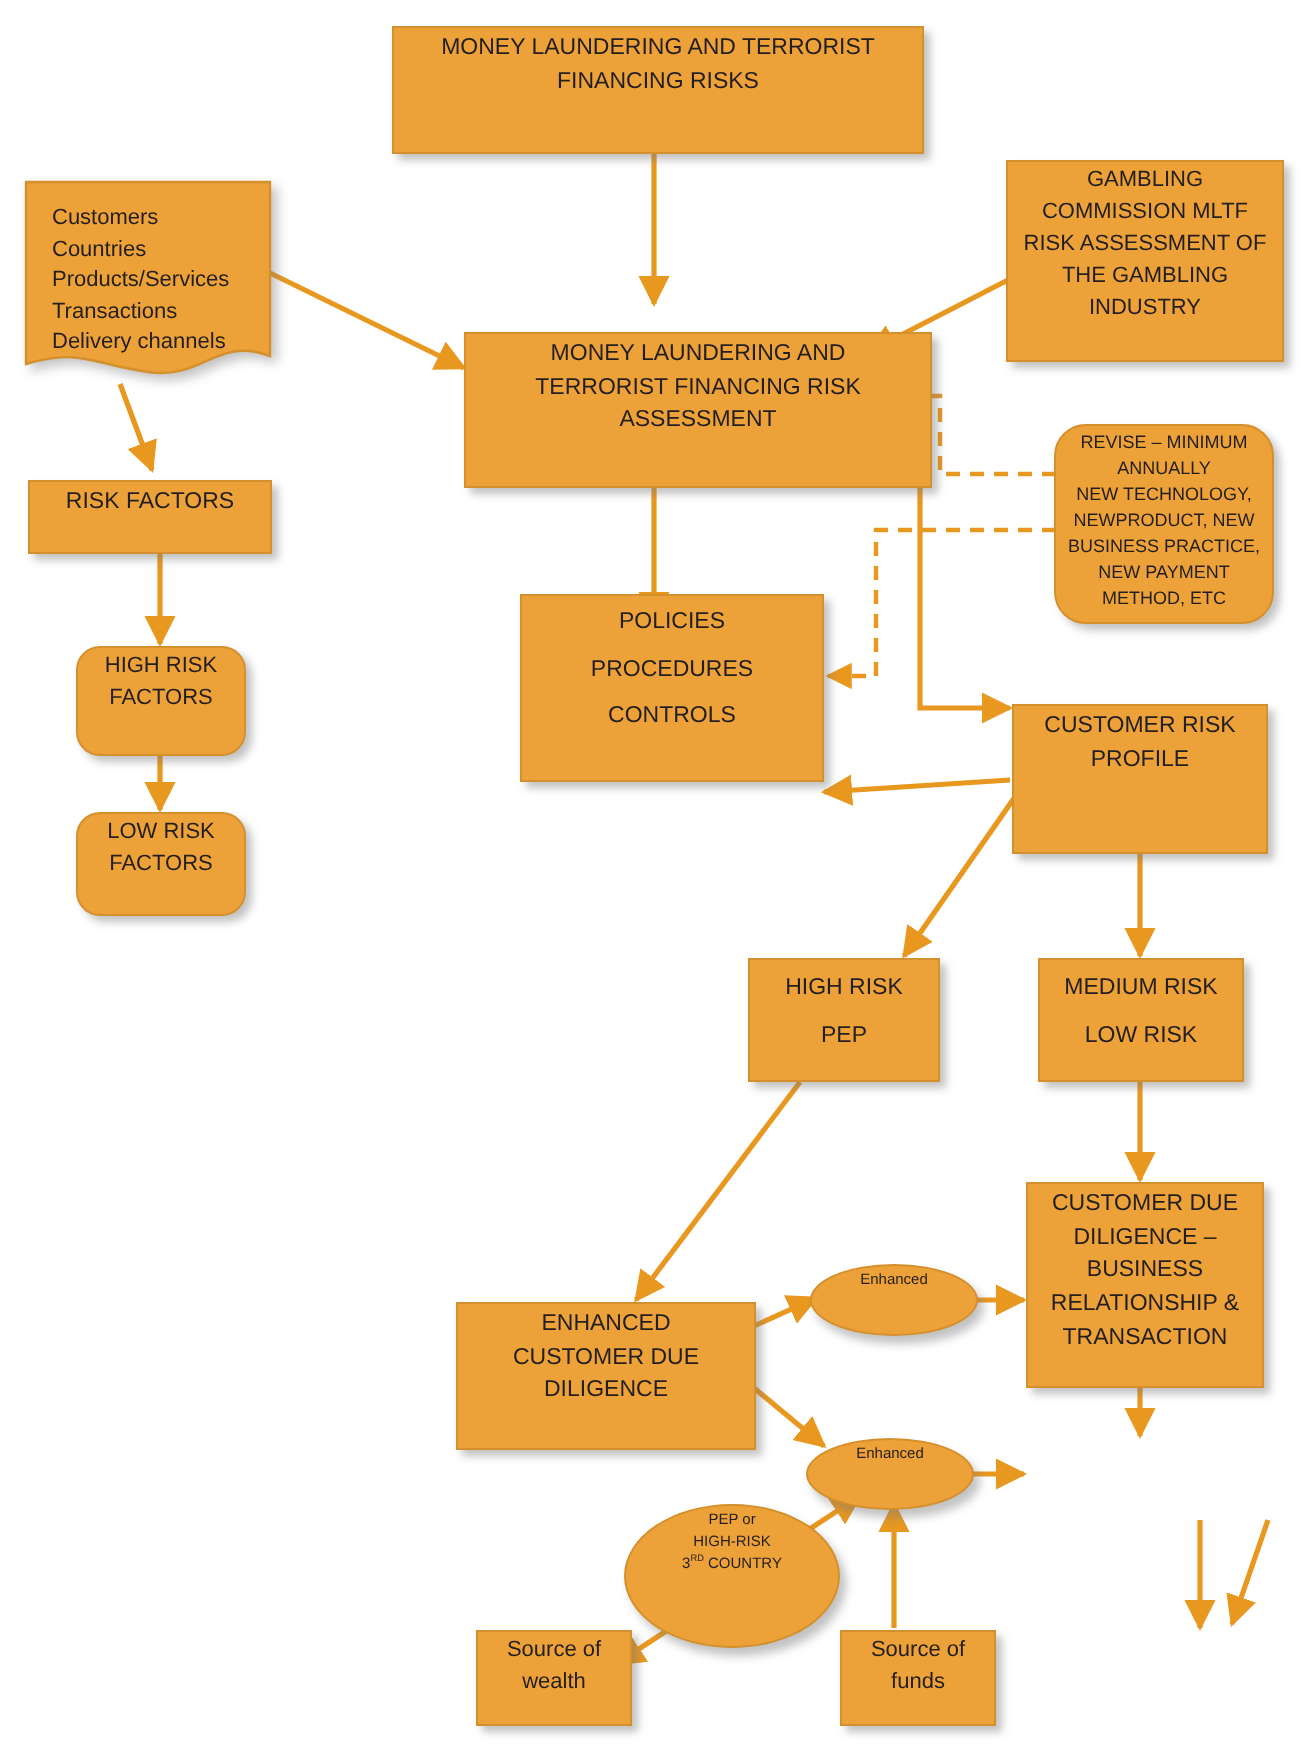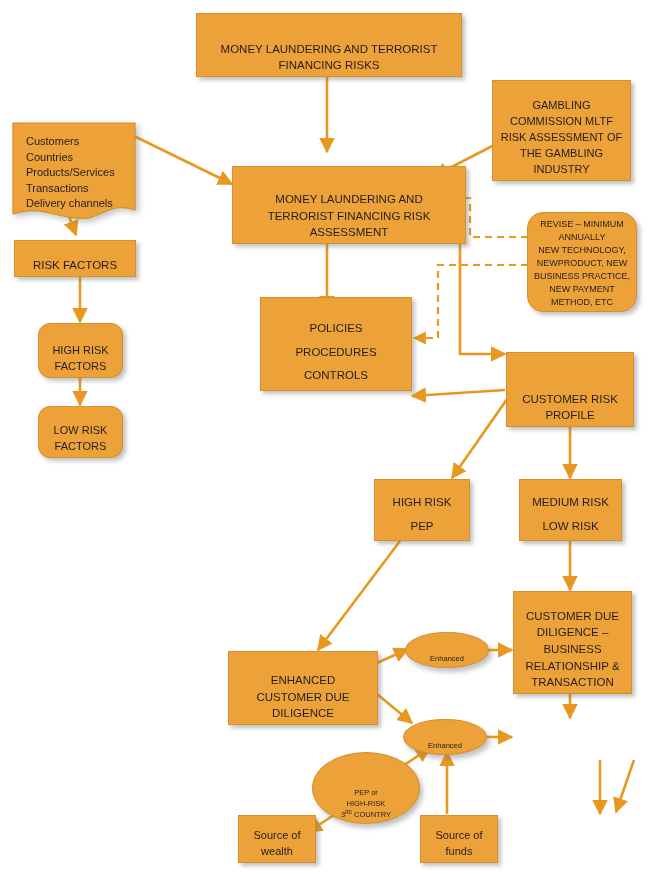--- a/index.html
+++ b/index.html
@@ -1,26 +1,26 @@
 <!DOCTYPE html>
 <html><head>
 <meta charset="utf-8">
 <style>
   html,body{margin:0;padding:0;background:#ffffff;}
   body{font-family:"Liberation Sans","DejaVu Sans",sans-serif;}
   #canvas{position:relative;width:654px;height:878px;background:#ffffff;overflow:hidden;}
   svg.links{position:absolute;left:0;top:0;width:654px;height:878px;overflow:visible;}
   .node{position:absolute;box-sizing:border-box;background:#EDA139;border:1px solid #D4902C;
-        display:flex;align-items:flex-end;justify-content:center;text-align:center;
+        display:flex;align-items:flex-start;justify-content:center;text-align:center;
         color:#231f20;box-shadow:3px 3px 4px rgba(120,120,120,.45);z-index:3;}
   .node .txt{display:block;width:100%;line-height:1.45;padding:2px 4px;}
   .rect{border-radius:0;}
   .round{border-radius:12px;}
   .ell{border-radius:50%;box-shadow:3px 4px 5px rgba(120,120,120,.45);}
-  .doc{border:0;background:transparent;box-shadow:none;padding:0;align-items:center;margin-top:32px;}
+  .doc{border:0;background:transparent;box-shadow:none;padding:0;align-items:center;}
   .doc .docbody{position:relative;width:100%;height:100%;}
   .doc .doctext{position:absolute;left:0;top:0;width:100%;text-align:left;padding:12px 0 0 14px;
      box-sizing:border-box;z-index:2;line-height:1.42;}
   .cap{font-size:11px;}
   .big{font-size:11.5px;}
   .sm{font-size:9px;}
   .xs{font-size:7.5px;}
   sup{font-size:.62em;vertical-align:super;}
 </style>
 </head>
@@ -108,21 +108,21 @@
       <div class="doctext cap">
         <div>Customers</div>
         <div>Countries</div>
         <div>Products/Services</div>
         <div>Transactions</div>
         <div>Delivery channels</div>
       </div>
     </div>
   </div>
 
-  <div class="node rect cap" style="left:492px;top:80px;width:139px;height:101px;">
+  <div class="node rect cap" style="left:503px;top:80px;width:139px;height:101px;">
     <span class="txt">
       <span>GAMBLING</span><br>
       <span>COMMISSION MLTF</span><br>
       <span>RISK ASSESSMENT OF</span><br>
       <span>THE GAMBLING</span><br>
       <span>INDUSTRY</span>
     </span>
   </div>
 
   <div class="node rect big" style="left:232px;top:166px;width:234px;height:78px;">

